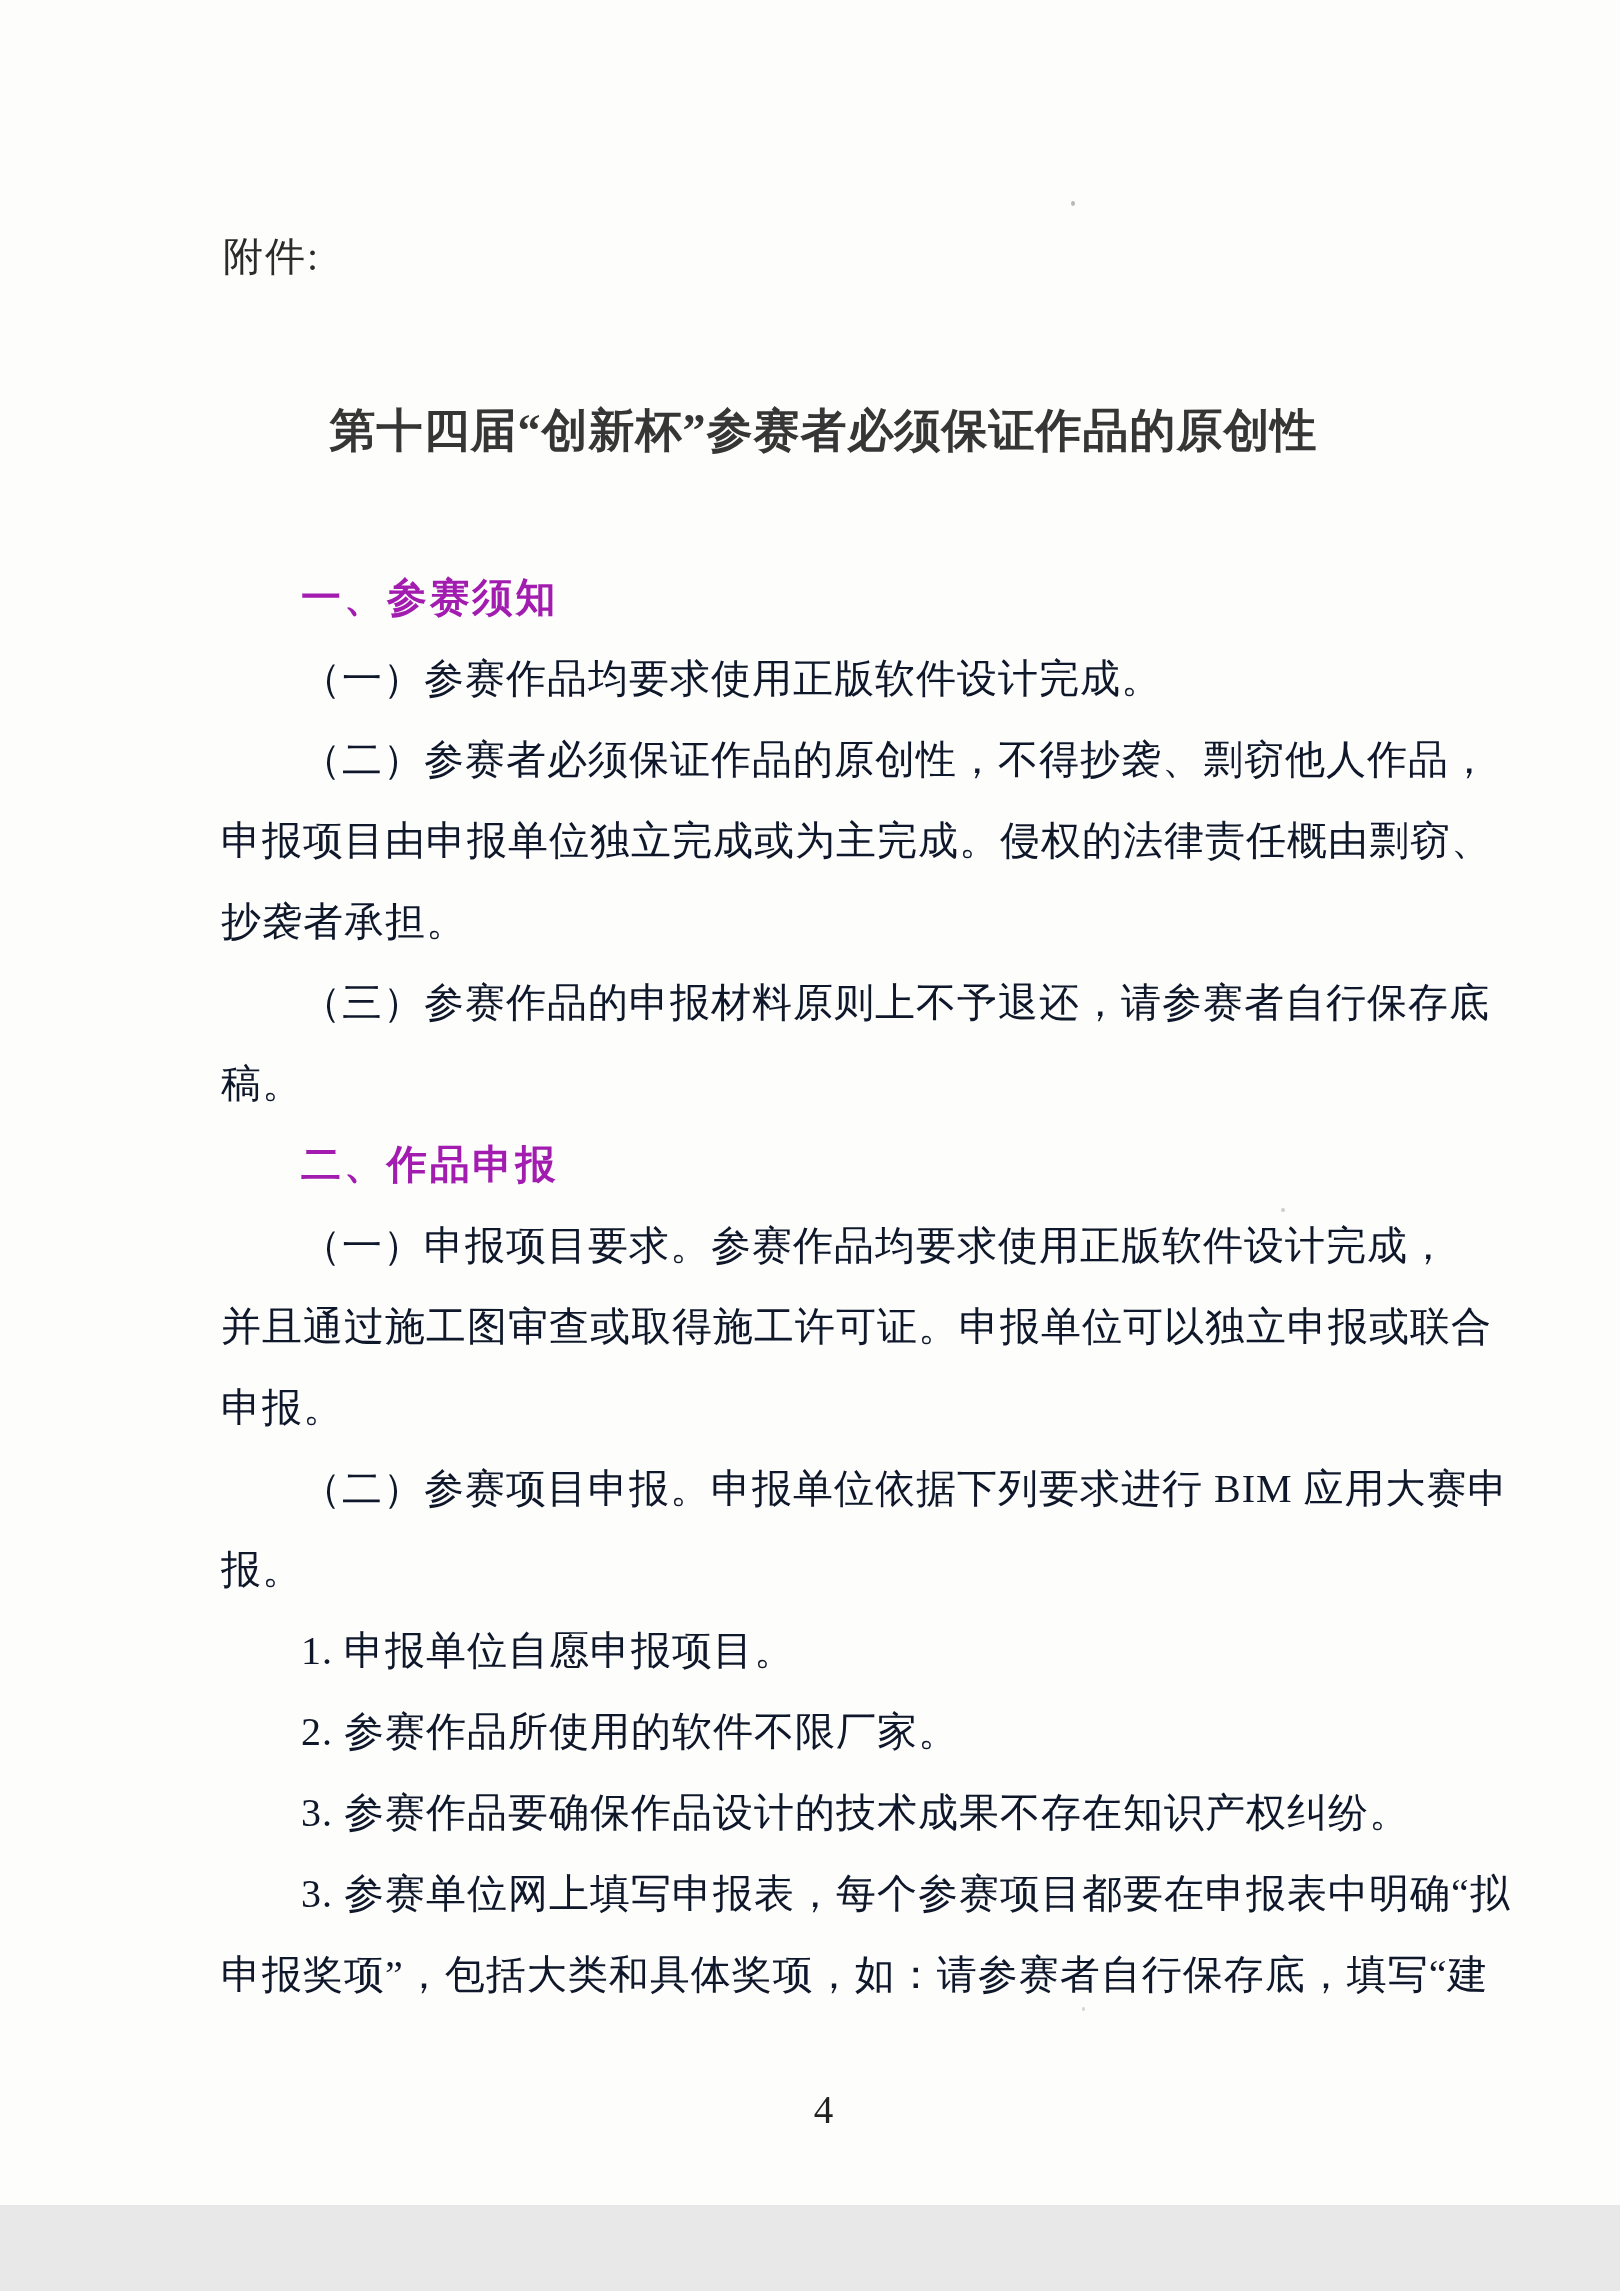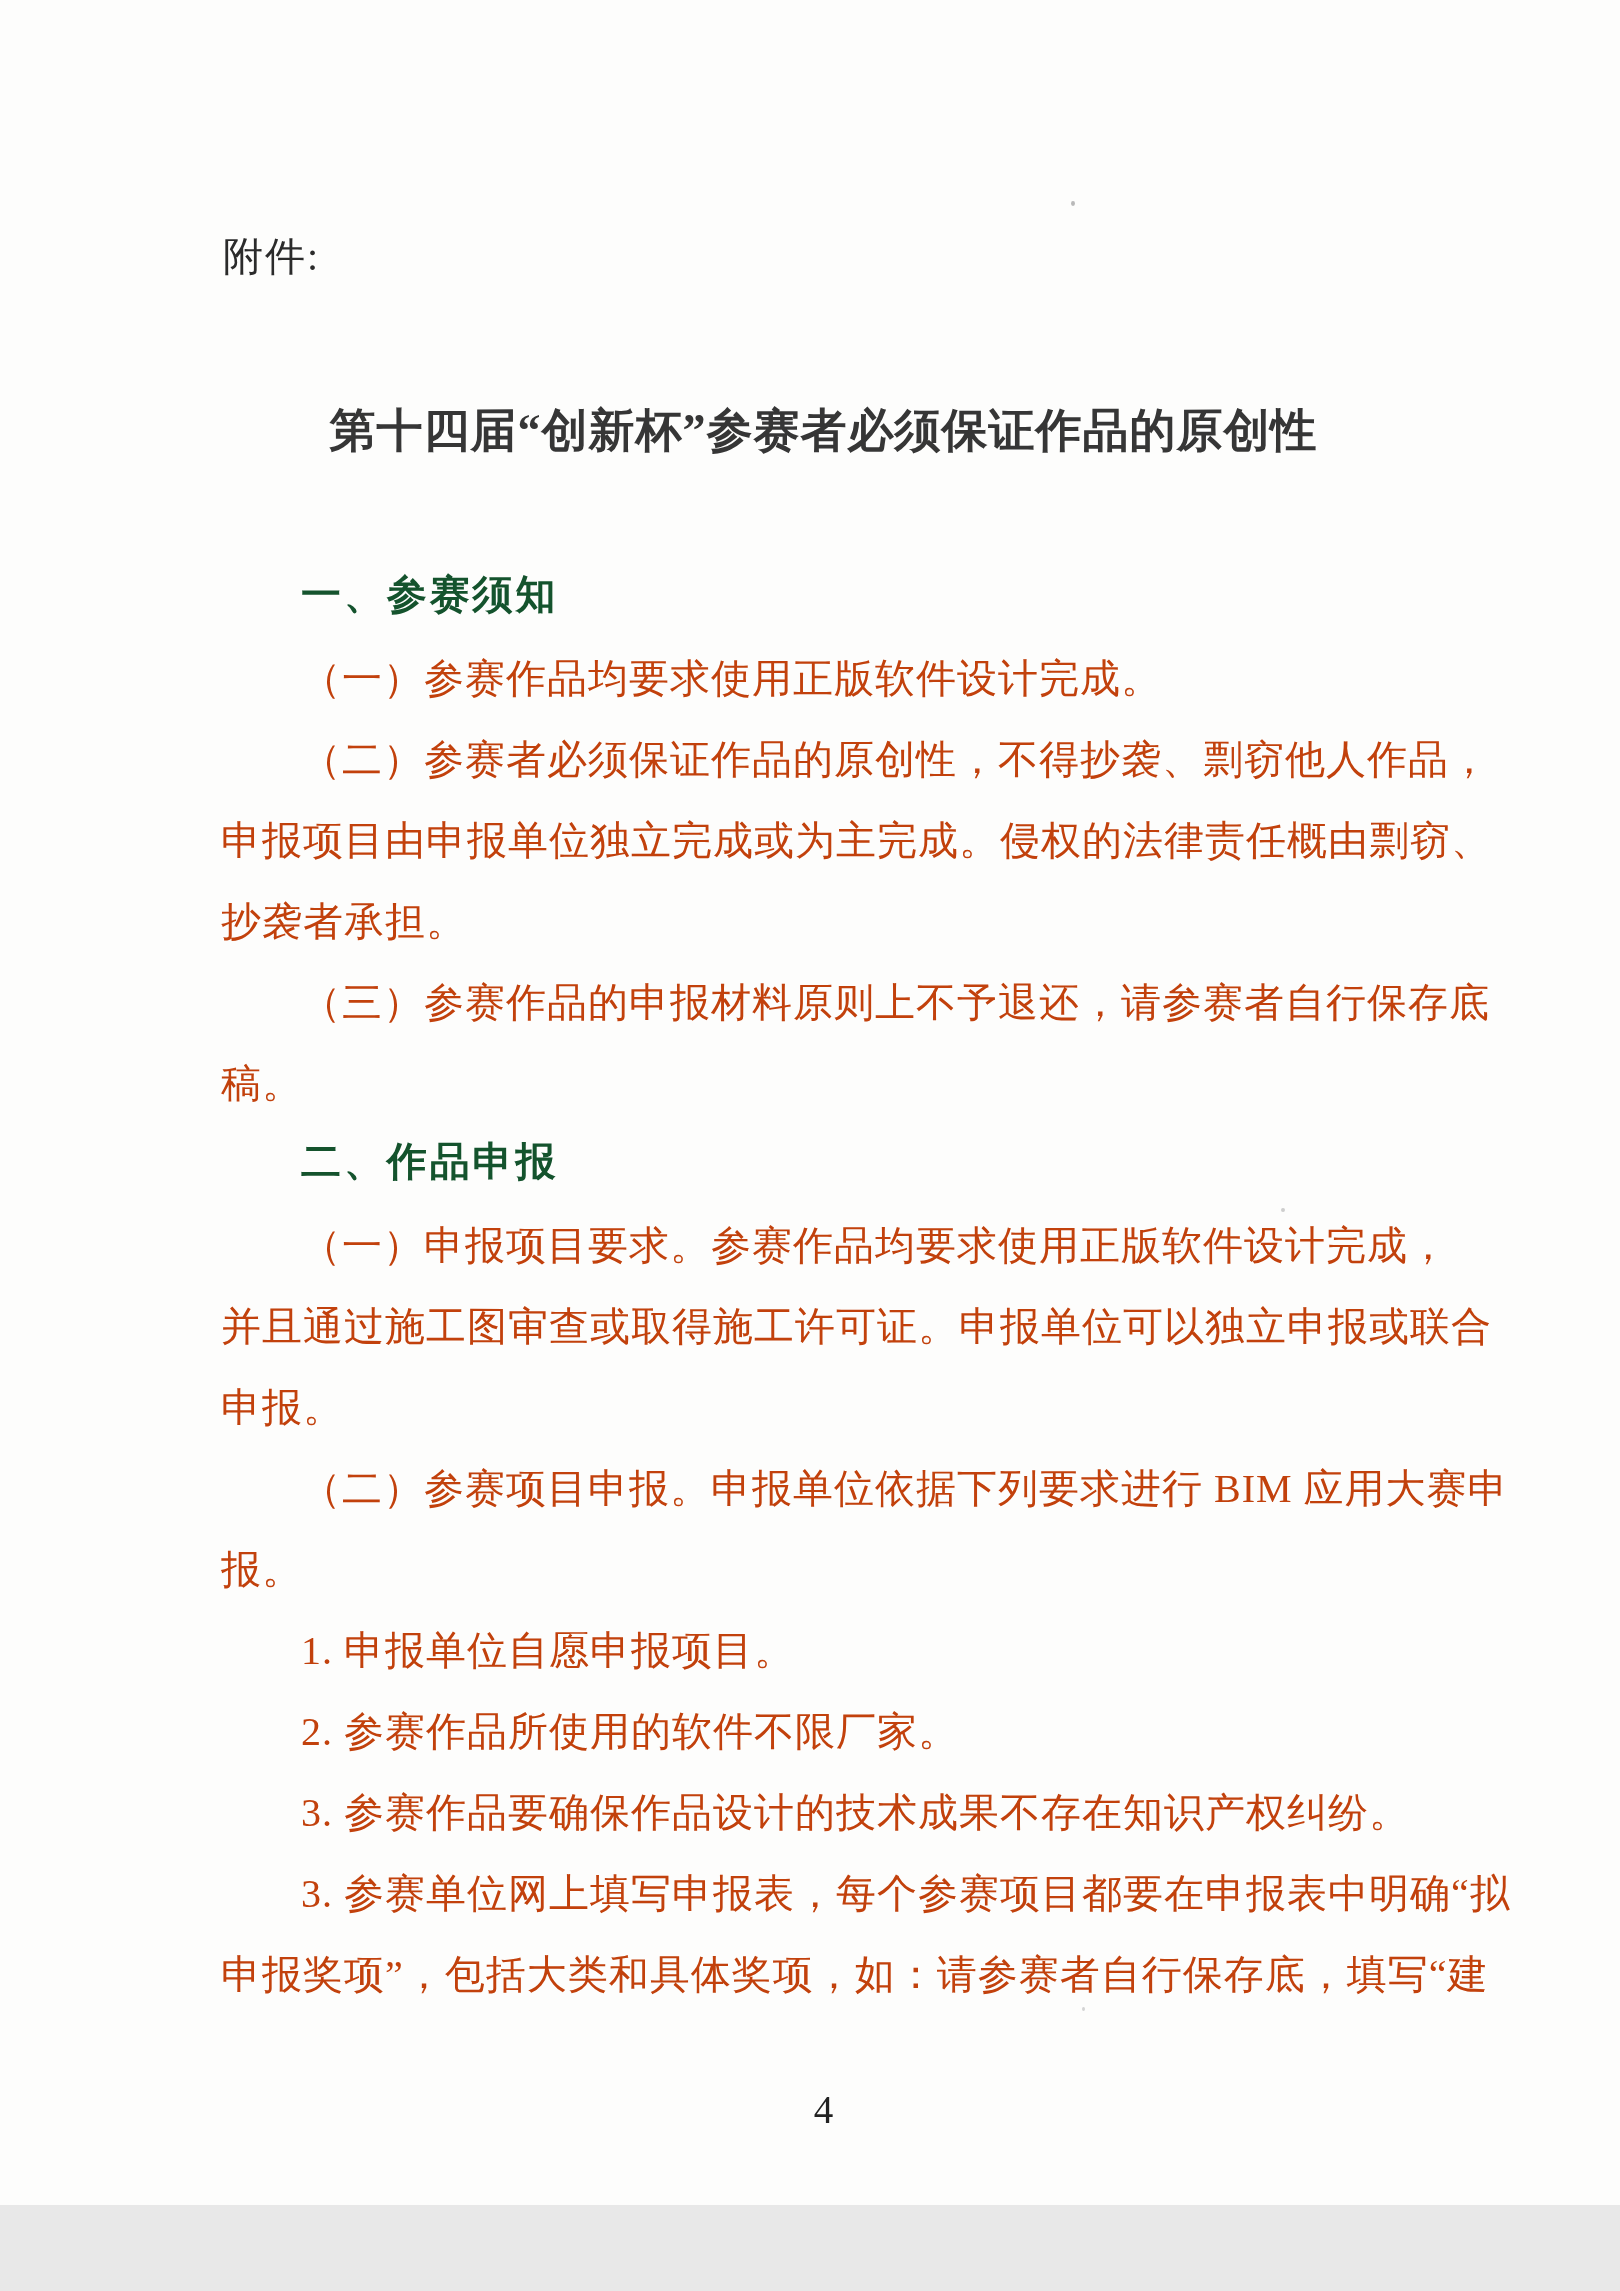--- a/index.html
+++ b/index.html
@@ -40,29 +40,29 @@
     top: 557px;
     left: 221px;
     width: 1225px;
   }
   .line {
     height: 81px;
     line-height: 81px;
     font-size: 40px;
     white-space: nowrap;
     letter-spacing: 1px;
-    color: #c2410c;
+    color: #0f172a;
   }
   .line.first { padding-left: 80px; }
   .line.heading {
     padding-left: 80px;
     font-weight: 700;
-    font-family: Liberation Mono, monospace;
+    font-family: Liberation Sans, sans-serif;
     letter-spacing: 2.9px;
-    color: #14532d;
+    color: #a21caf;
   }
   .page-num {
     position: absolute;
     top: 2082px;
     left: 196px;
     width: 1255px;
     text-align: center;
     font-size: 39px;
     line-height: 55px;
     color: #222;

